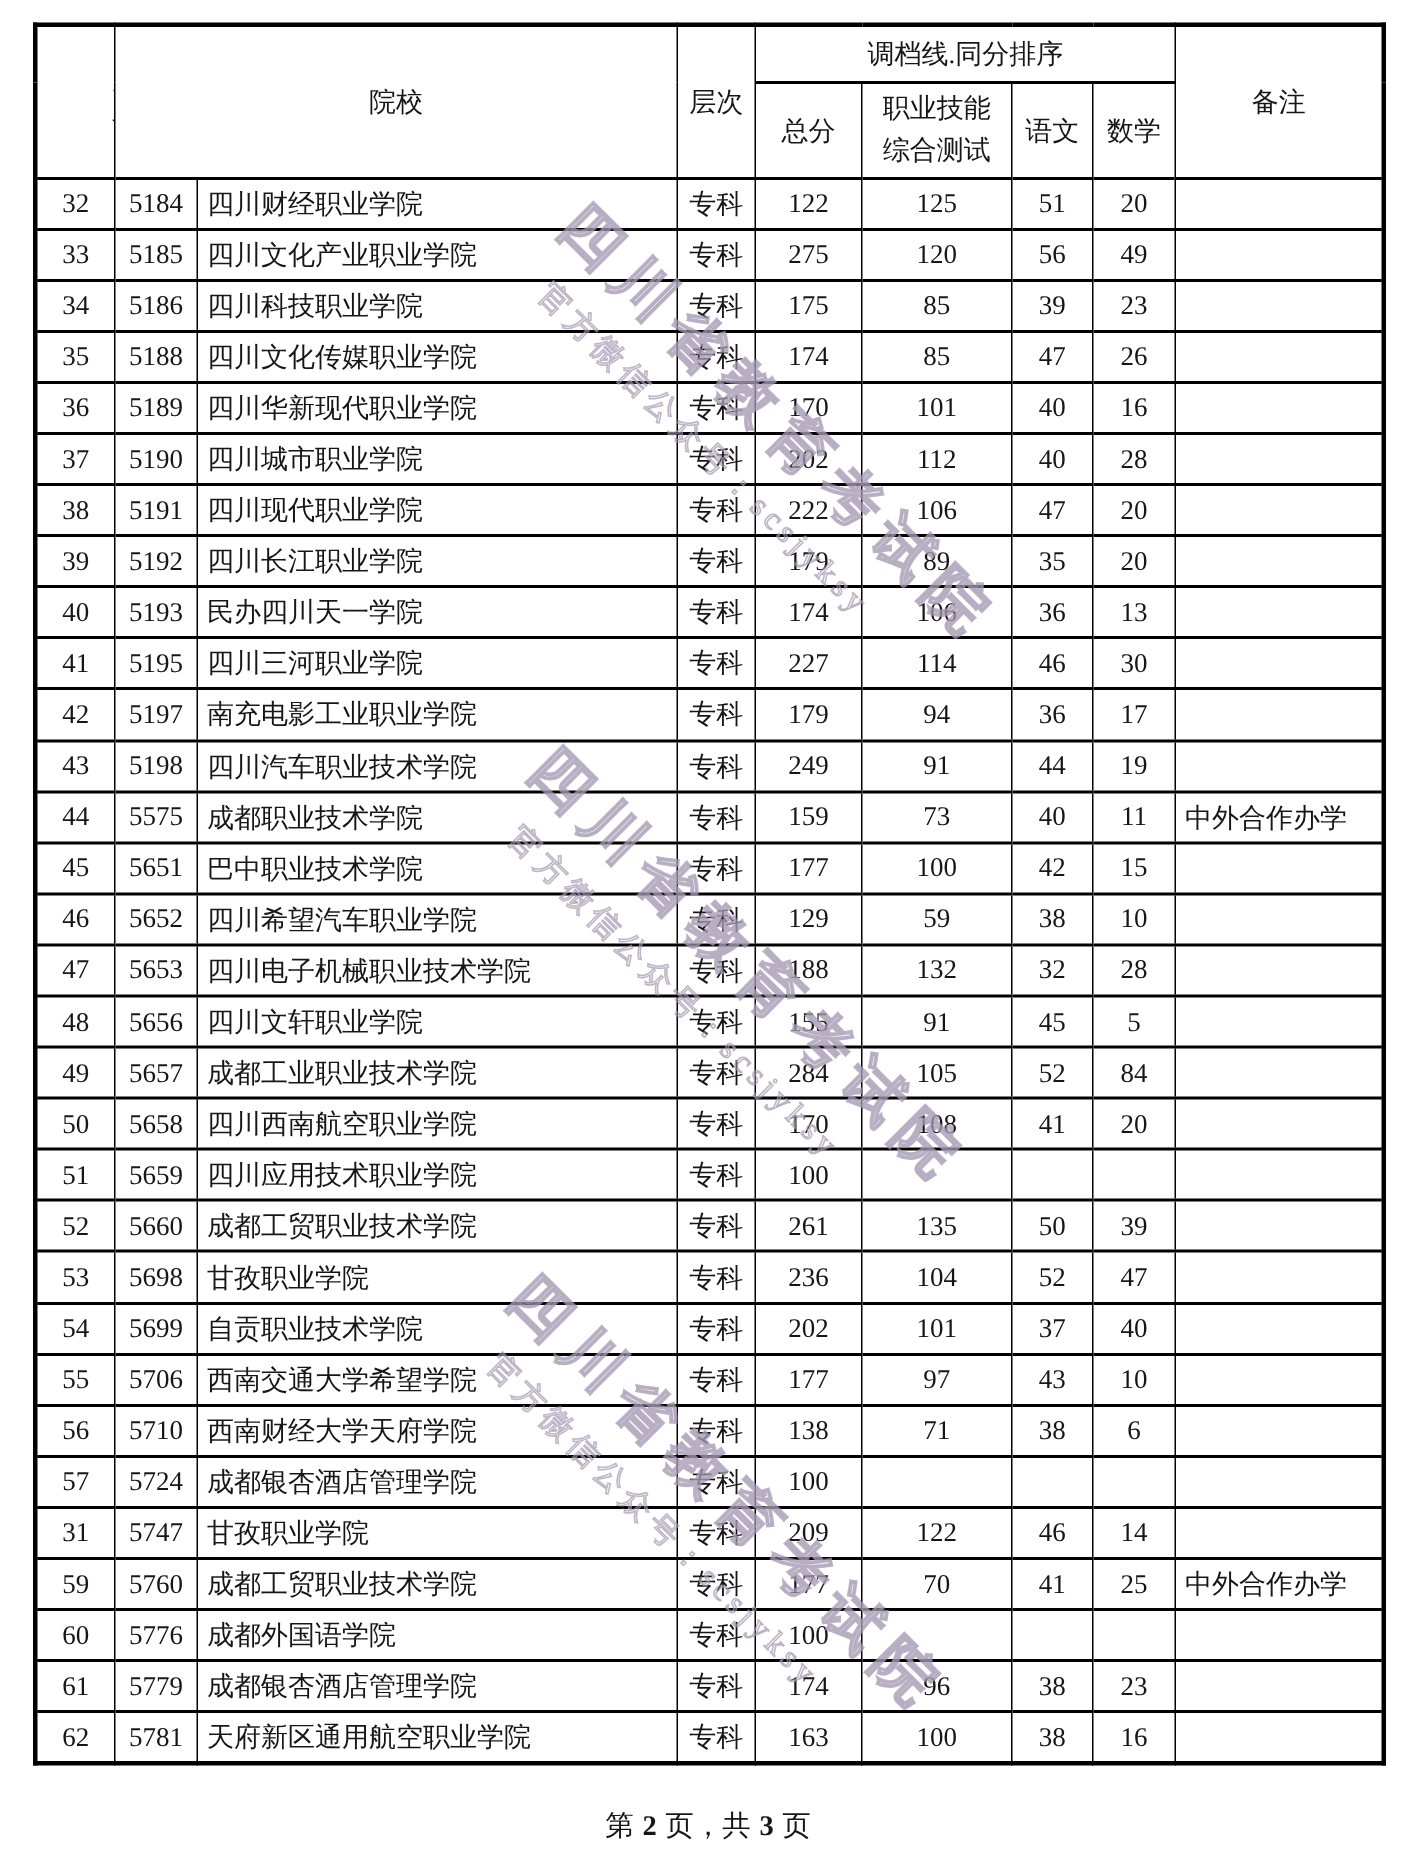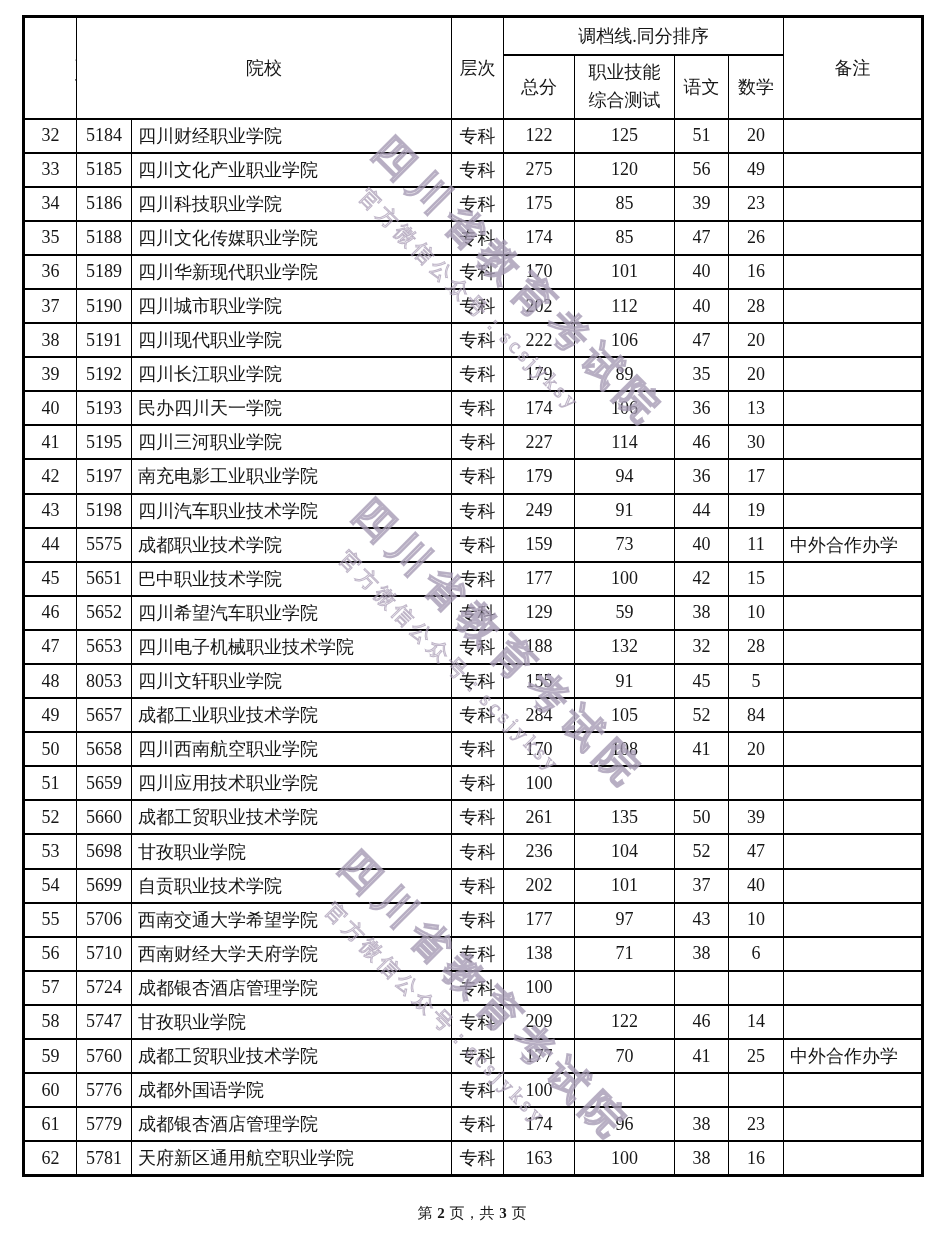--- a/index.html
+++ b/index.html
@@ -86,21 +86,21 @@
   .wm2 { left: 380px; top: 486px; }
   .wm3 { left: 366px; top: 838px; }
 
   
   .page-footer {
     position: absolute;
     left: 0;
     top: 1204px;
     width: 100%;
     text-align: center;
-    font-size: 15px;
+    font-size: 19px;
     color: #161616;
   }
   .page-footer b { font-weight: bold; padding: 0 1px; }
 </style>
 </head>
 <body>
 
 <div class="page">
 
   <div class="watermark wm1">
@@ -315,21 +315,21 @@
       <td class="l">四川电子机械职业技术学院</td>
       <td class="c">专科</td>
       <td class="c">188</td>
       <td class="c">132</td>
       <td class="c">32</td>
       <td class="c">28</td>
       <td class="l"></td>
     </tr>
         <tr>
       <td class="c">48</td>
-      <td class="c">8053</td>
+      <td class="c">5656</td>
       <td class="l">四川文轩职业学院</td>
       <td class="c">专科</td>
       <td class="c">155</td>
       <td class="c">91</td>
       <td class="c">45</td>
       <td class="c">5</td>
       <td class="l"></td>
     </tr>
         <tr>
       <td class="c">49</td>
@@ -424,21 +424,21 @@
       <td class="c">5724</td>
       <td class="l">成都银杏酒店管理学院</td>
       <td class="c">专科</td>
       <td class="c">100</td>
       <td class="c"></td>
       <td class="c"></td>
       <td class="c"></td>
       <td class="l"></td>
     </tr>
         <tr>
-      <td class="c">58</td>
+      <td class="c">31</td>
       <td class="c">5747</td>
       <td class="l">甘孜职业学院</td>
       <td class="c">专科</td>
       <td class="c">209</td>
       <td class="c">122</td>
       <td class="c">46</td>
       <td class="c">14</td>
       <td class="l"></td>
     </tr>
         <tr>

